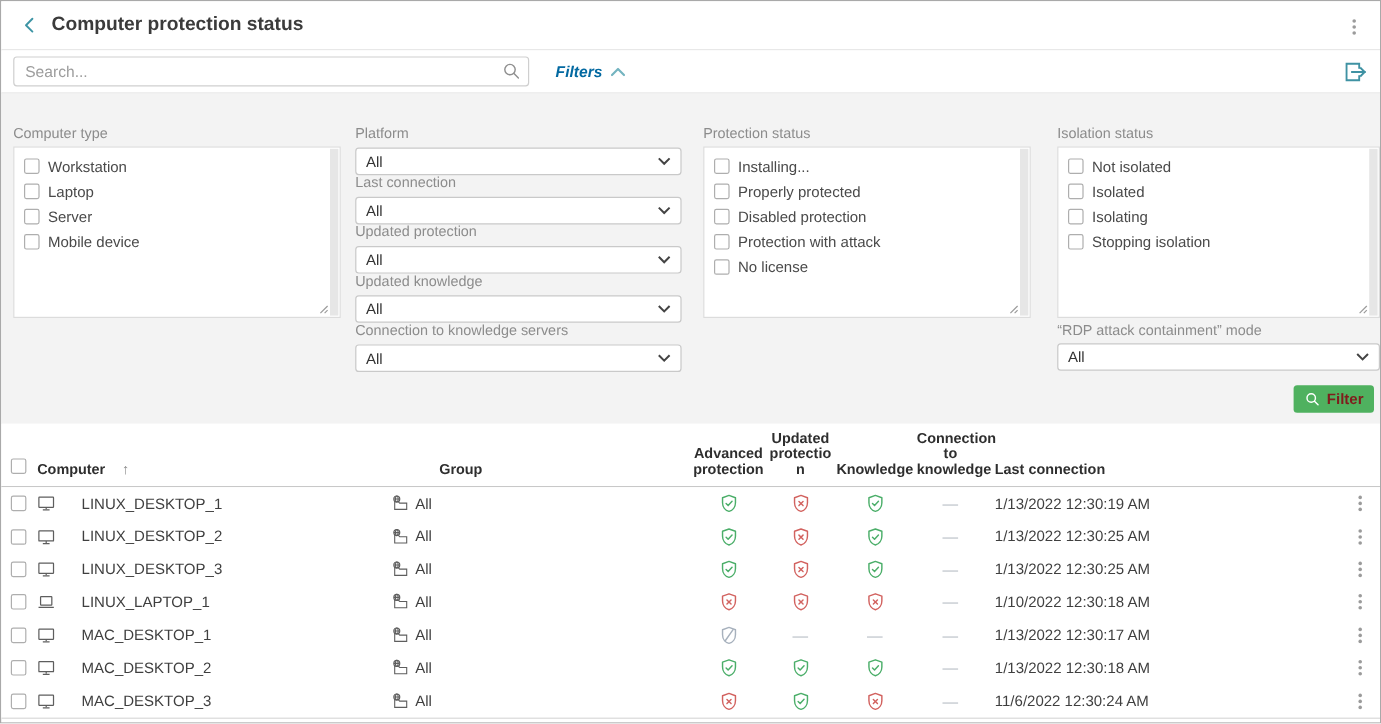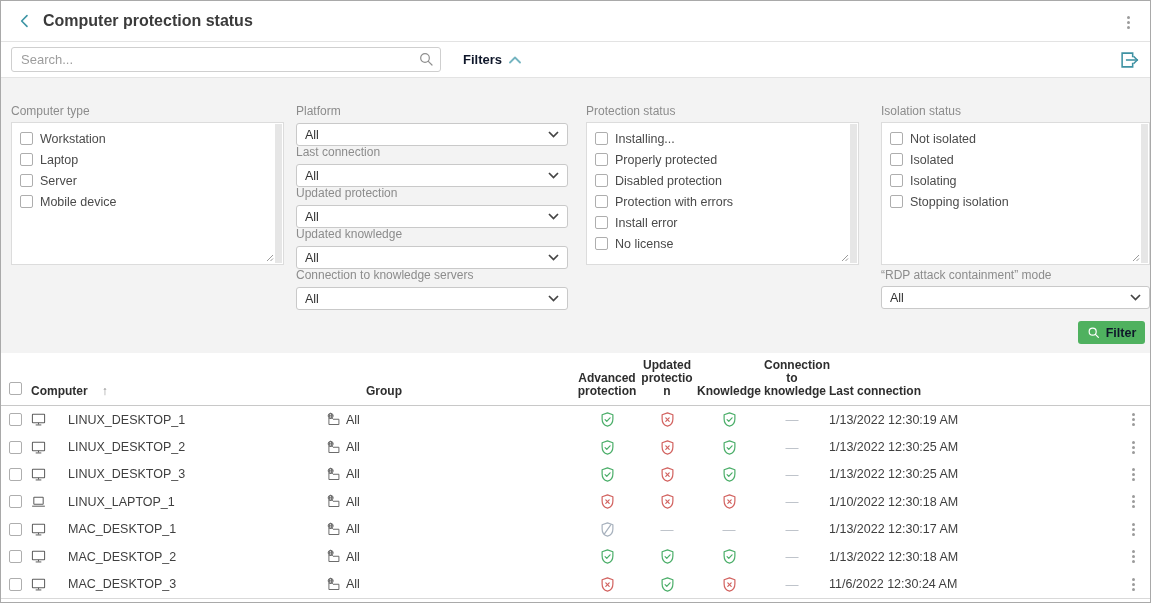--- a/index.html
+++ b/index.html
@@ -15,21 +15,21 @@
 
   .kebab i { display:block; width:3px; height:3px; border-radius:50%; background:#9b9b9b; margin:2px auto; }
 
   
   .toolbar { height:36px; background:#fff; border-bottom:1px solid #e3e3e3; display:flex; align-items:center; position:relative; }
   .search-box { position:relative; width:430px; height:25px; margin-left:10px; }
   .search-box input { width:100%; height:100%; border:1px solid #cfcfcf; border-radius:3px; padding:0 28px 0 9px; font-size:13px; color:#444; font-family:"Liberation Sans",sans-serif; outline:none; }
   .search-box input::placeholder { color:#9d9d9d; }
   .search-box .mag { position:absolute; right:7px; top:4px; }
   .filters-toggle { margin-left:22px; display:flex; align-items:center; gap:7px; cursor:pointer; }
-  .filters-toggle .flabel { color:#0f172a; font-size:13px; font-weight:bold; }
+  .filters-toggle .flabel { color:#0369a1; font-size:13px; font-weight:bold;font-style:italic; }
   .export-btn { position:absolute; right:8px; top:5px; width:26px; height:26px; display:flex; align-items:center; justify-content:center; cursor:pointer; }
 
   
   .filter-panel { height:275px; background:#f3f3f3; position:relative; }
   .fcol { position:absolute; top:0; }
   .fcol1 { left:10px;  width:273px; }
   .fcol2 { left:295px; width:272px; }
   .fcol3 { left:585px; width:273px; }
   .fcol4 { left:880px; width:269px; }
   .f-label { margin-top:27px; font-size:12px; line-height:13px; color:#8c8c8c; margin-bottom:4px; }
@@ -38,21 +38,21 @@
   .listbox { position:relative; height:143px; background:#fff; border:1px solid #dcdcdc; padding:7px 4px 0 8px; }
   .listbox .scroll-track { position:absolute; top:1px; bottom:1px; right:1px; width:7px; background:#e6e6e6; }
   .listbox .grip { position:absolute; right:9px; bottom:2px; }
   .chk-row { display:flex; align-items:center; gap:7px; height:17px; margin:0 0 4px 0; cursor:pointer; }
   .chk { width:13px; height:13px; min-width:13px; border:1px solid #aeaeae; border-radius:2px; background:#fff; display:inline-block; }
   .chk-label { font-size:12.5px; color:#4a4a4a; white-space:nowrap; }
   .fake-select { height:23px; background:#fff; border:1px solid #c9c9c9; border-radius:3px; display:flex; align-items:center; justify-content:space-between; padding:0 8px; cursor:pointer; }
   .fake-select .sel-value { font-size:12.5px; color:#333; }
   .rdp-label { margin-top:4px; }
   .filter-btn { position:absolute; right:5px; top:243px; width:67px; height:23px; background:#4fb15f; border:none; border-radius:3px; color:#fff; display:flex; align-items:center; justify-content:center; gap:6px; cursor:pointer; font-family:"Liberation Sans",sans-serif; }
-  .filter-btn span { font-size:12.5px; font-weight:bold; color:#0f172a; }
+  .filter-btn span { font-size:12.5px; font-weight:bold; color:#7f1d1d; }
 
   
   .thead, .trow { display:grid; grid-template-columns:28px 294px 252px 64px 56px 68px 58px 1fr 34px; align-items:center; }
   .thead { height:53px; align-items:end; border-bottom:1px solid #c8c8c8; background:#fff; }
   .thead > div { padding-bottom:7px; font-size:12px; font-weight:bold; color:#2e2e2e; line-height:13px; }
   .h-check { padding-left:8px; }
   .h-computer { display:flex; align-items:flex-end; padding-left:2px; }
   .sort-arrow { color:#8a8a8a; font-weight:normal; font-size:12px; margin-left:14px; }
   .h-group { padding-left:3px;margin-left:40px; }
   .h-center { text-align:center; padding-left:1px; padding-right:1px; }
@@ -206,25 +206,21 @@
             <div class="chk-row">
               <span class="chk"></span>
               <span class="chk-label">Properly protected</span>
             </div>
             <div class="chk-row">
               <span class="chk"></span>
               <span class="chk-label">Disabled protection</span>
             </div>
             <div class="chk-row">
               <span class="chk"></span>
-              <span class="chk-label">Protection with errors</span>
-            </div>
-            <div class="chk-row">
-              <span class="chk"></span>
-              <span class="chk-label">Install error</span>
+              <span class="chk-label">Protection with attack</span>
             </div>
             <div class="chk-row">
               <span class="chk"></span>
               <span class="chk-label">No license</span>
             </div>
           </div>
         <div class="scroll-track"></div>
         <svg class="grip" width="8" height="8" viewBox="0 0 8 8" stroke="#9a9a9a" stroke-width="1">
             <line x1="7" y1="1" x2="1" y2="7"></line>
             <line x1="7" y1="4.5" x2="4.5" y2="7"></line>

